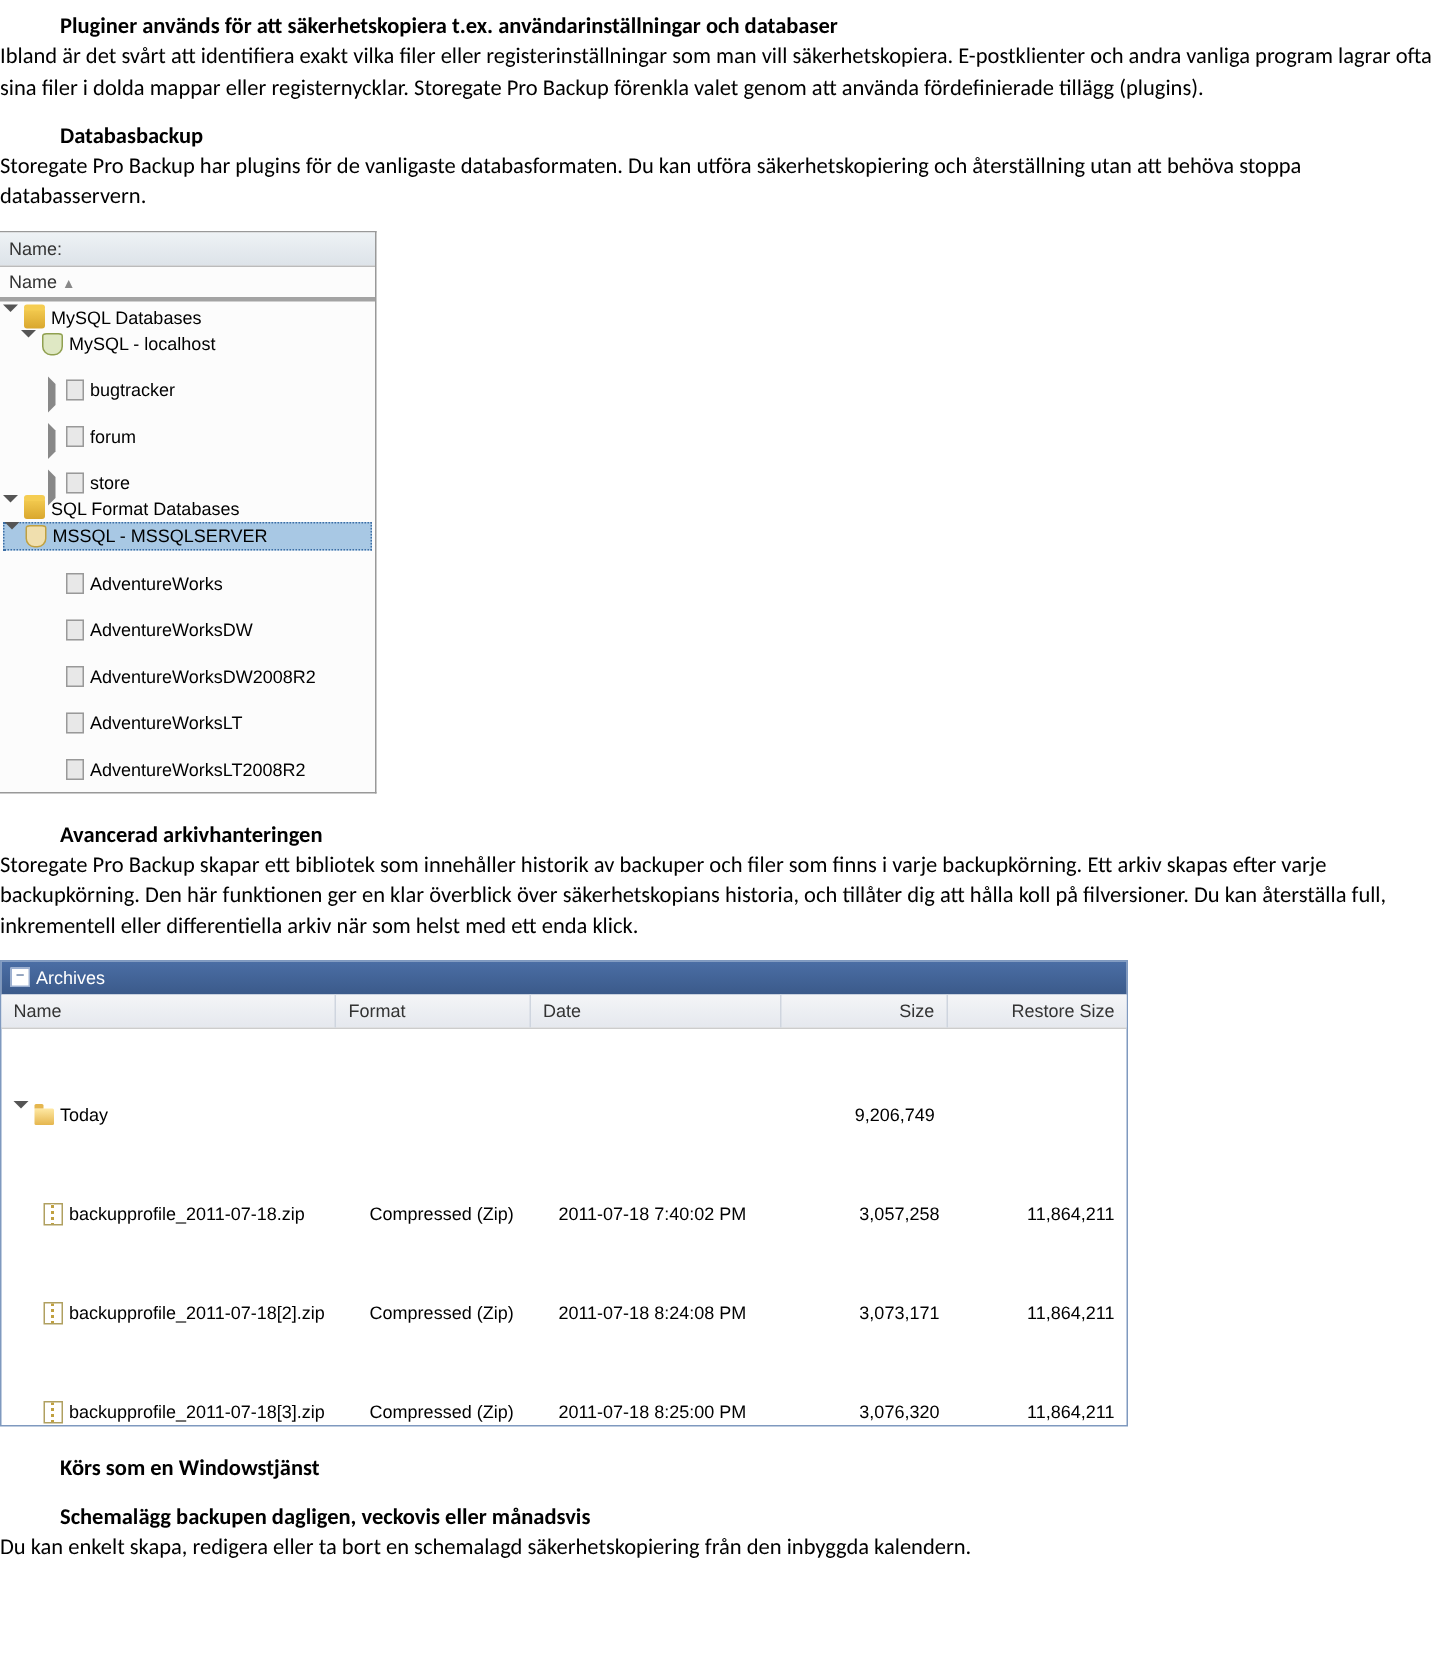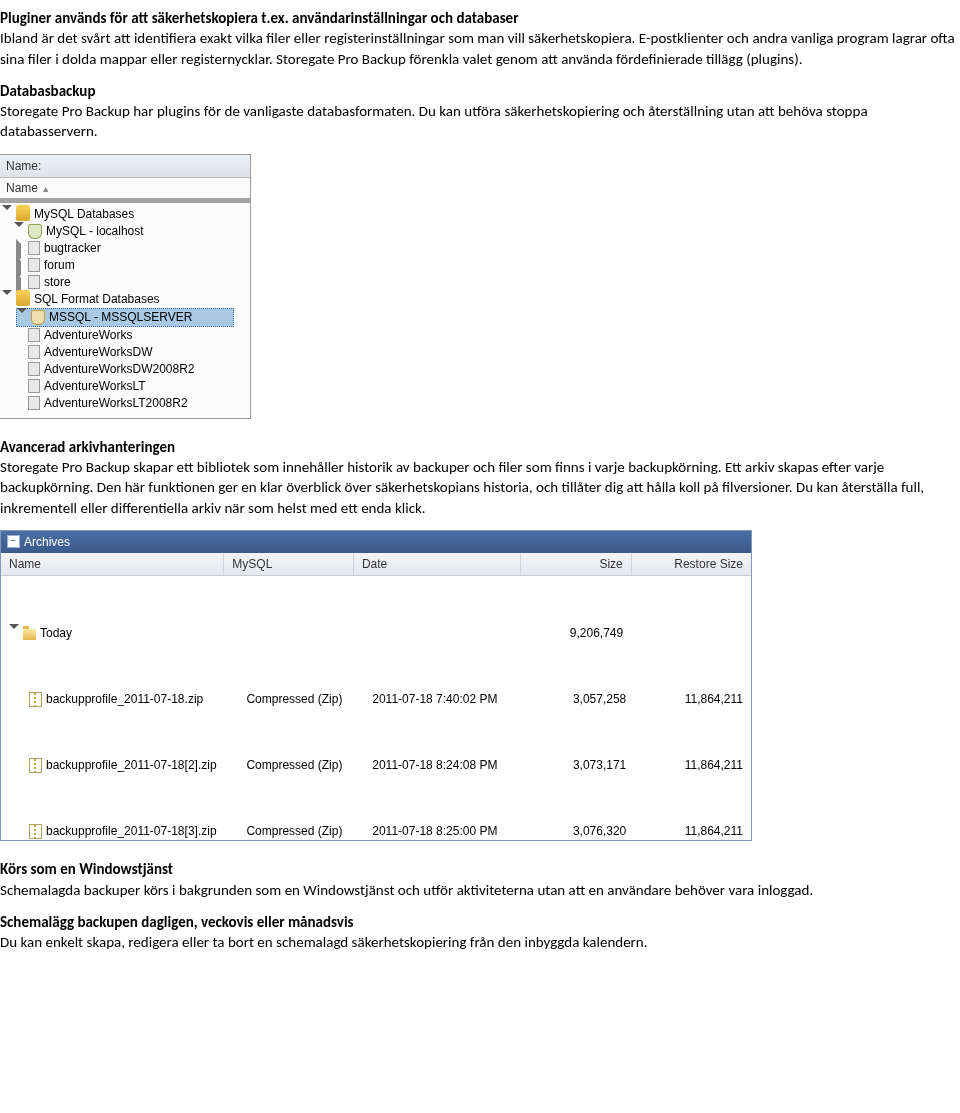--- a/index.html
+++ b/index.html
@@ -6,54 +6,54 @@
   font-family: Calibri, Arial, sans-serif;
   font-size: 15px;
   color: #000;
   margin: 0;
   padding: 8px 4px 8px 0;
   width: 960px;
   box-sizing: border-box;
   line-height: 1.35;
 }
 p { margin: 0 0 12px 0; }
-.bold { font-weight: bold; }
+.bold { font-weight: bold; margin-left: 40px; }
 .items-panel {
   border: 1px solid #999;
   border-left: none;
   width: 250px;
   background: #fcfcfc;
   margin: 2px 0 18px 0;
   font-family: "Segoe UI", Tahoma, sans-serif;
   font-size: 12px;
 }
 .items-header {
   background: linear-gradient(#eef2f5,#dde3e9);
   border-bottom: 1px solid #bbb;
   padding: 3px 6px;
   color: #333;
 }
 .items-col-header {
   padding: 2px 6px 2px 6px;
-  border-bottom: 5px solid #a3a3a3;
+  border-bottom: 3px solid #a3a3a3;
   color: #333;
 }
 .tree { padding: 3px 0 6px 0; }
 .tree-row {
   display: flex;
   align-items: center;
   gap: 4px;
   padding: 0 2px;
   height: 17px;
   white-space: nowrap;
 }
 .tree-row.selected {
   background: #a8c8e4;
   border: 1px dotted #3c6ea5;
-  margin: 0 16px;
+  margin: 0 2px;
   padding: 0 0;
 }
 .expander {
   width: 10px; height: 10px;
   display: inline-block;
 }
 .exp-open {
   width:0; height:0;
   border-top:5px solid #555;
   border-left:5px solid transparent;
@@ -96,21 +96,21 @@
   background:#e5b64e;border-radius:1px 1px 0 0;
 }
 .icon-zip {
   background:#fff;border:1px solid #b0a060;width:11px;height:13px;position:relative;
 }
 .icon-zip::after{
   content:"";position:absolute;left:4px;top:0;width:2px;height:13px;
   background:repeating-linear-gradient(#c0a040,#c0a040 2px,#fff 2px,#fff 4px);
 }
 .indent-1{padding-left:14px;}
-.indent-2{padding-left:14px;}
+.indent-2{padding-left:30px;margin-top:14px;}
 
 .archives-panel {
   width: 750px;
   border: 1px solid #7f99bf;
   font-family: "Segoe UI", Tahoma, sans-serif;
   font-size: 12px;
   margin: 3px 0 18px 0;
   background: #fff;
 }
 .archives-title {
@@ -235,21 +235,21 @@
   <span>Storegate Pro Backup skapar ett bibliotek som innehåller historik av backuper och filer som finns i varje backupkörning. Ett arkiv skapas efter varje backupkörning. Den här funktionen ger en klar överblick över säkerhetskopians historia, och tillåter dig att hålla koll på filversioner. Du kan återställa full, inkrementell eller differentiella arkiv när som helst med ett enda klick.</span>
 </p>
 
 <div class="archives-panel">
   <div class="archives-title">
     <span class="arch-toggle">−</span>
     <span>Archives</span>
   </div>
   <div class="archives-cols">
     <div class="col-name">Name</div>
-    <div class="col-format">MySQL</div>
+    <div class="col-format">Format</div>
     <div class="col-date">Date</div>
     <div class="col-size">Size</div>
     <div class="col-rsize">Restore Size</div>
   </div>
 
   <div class="arch-row">
     <div class="col-name arch-name">
       <span class="expander"><span class="exp-open"></span></span>
       <span class="icon-folder"></span>
       <span>Today</span>
@@ -287,19 +287,18 @@
     </div>
     <div class="col-format">Compressed (Zip)</div>
     <div class="col-date">2011-07-18 8:25:00 PM</div>
     <div class="col-size">3,076,320</div>
     <div class="col-rsize">11,864,211</div>
   </div>
 </div>
 
 <p>
   <span class="bold">Körs som en Windowstjänst</span><br>
-  <span>Schemalagda backuper körs i bakgrunden som en Windowstjänst och utför aktiviteterna utan att en användare behöver vara inloggad.</span>
 </p>
 
 <p>
   <span class="bold">Schemalägg backupen dagligen, veckovis eller månadsvis</span><br>
   <span>Du kan enkelt skapa, redigera eller ta bort en schemalagd säkerhetskopiering från den inbyggda kalendern.</span>
 </p>
 
 </body></html>

